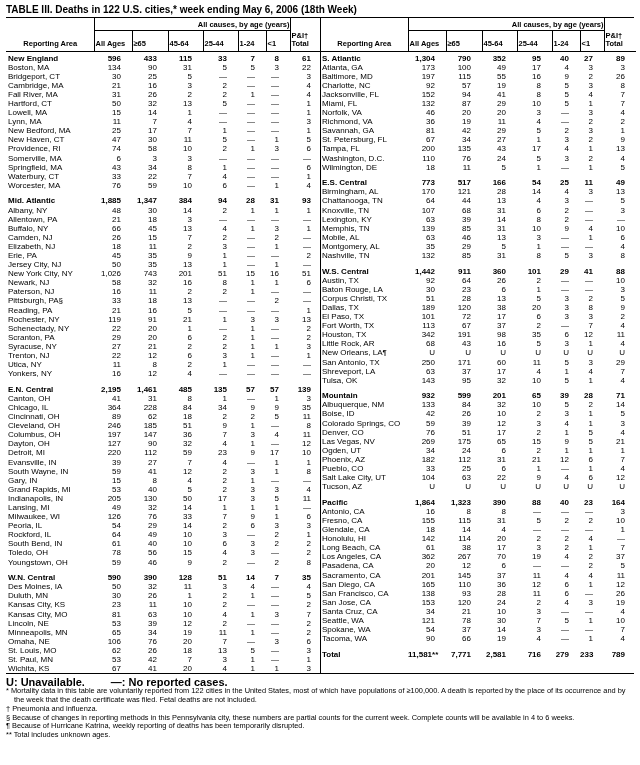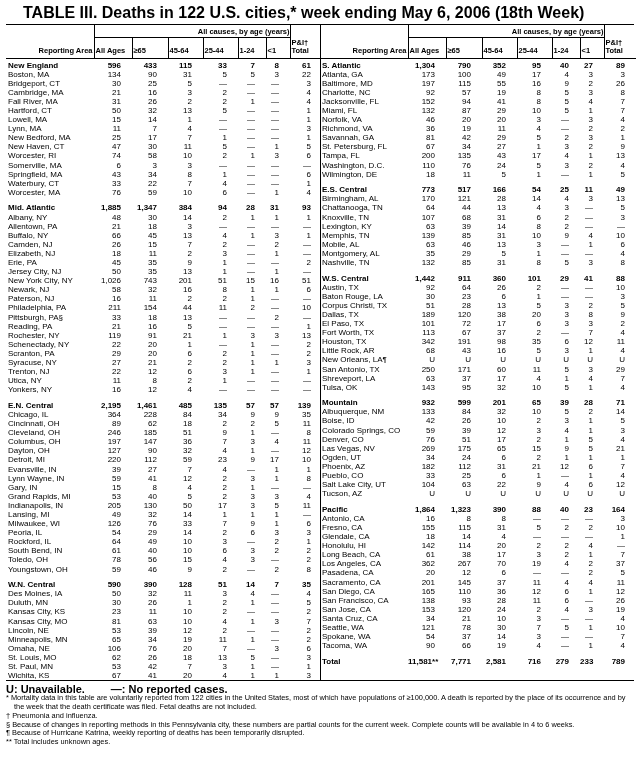--- a/index.html
+++ b/index.html
@@ -1,36 +1,36 @@
 <!DOCTYPE html>
 <html><head>
 <meta charset="utf-8">
 <style>
   html,body{margin:0;padding:0;background:#fff;color:#000;}
   body{width:640px;font-family:"Liberation Sans","DejaVu Sans",sans-serif;-webkit-font-smoothing:antialiased;}
   .page{padding:4px 6px 4px 6px;}
-  .title{font-size:16px;font-weight:bold;margin:0 0 2px 17px;letter-spacing:0;}
+  .title{font-size:10px;font-weight:bold;margin:0 0 2px 0;letter-spacing:0;}
   .tablewrap{display:flex;border-top:1.5px solid #000;border-bottom:1.5px solid #000;position:relative;}
   .tablewrap::after{content:"";position:absolute;left:50%;top:0;bottom:0;width:1px;background:#000;}
   .half{width:50%;}
   table.deaths{border-collapse:collapse;table-layout:fixed;width:100%;}
   col.c-ra{width:88px;}
   col.c-aa{width:38px;}
   col.c-65{width:36px;}
   col.c-45{width:35px;}
   col.c-25{width:35px;}
   col.c-124{width:28px;}
   col.c-u1{width:24px;}
   col.c-pi{width:32px;}
   th{font-weight:bold;font-size:7.5px;padding:0;vertical-align:bottom;}
   tr.h1 th{height:12px;}
   th.th-group{border-left:1px solid #000;border-bottom:1px solid #000;text-align:right;line-height:11px;vertical-align:middle;}
   th.th-pi-top{border-left:1px solid #000;}
   tr.h2 th{border-left:1px solid #000;border-bottom:1px solid #000;text-align:left;line-height:8.5px;padding:1px 1px 2px 1px;}
-  tr.h2 th.th-ra{border-left:none;text-align:right;padding-left:2px;}
+  tr.h2 th.th-ra{border-left:none;text-align:center;padding-left:2px;}
   td{font-size:8px;line-height:9.1px;padding:0;white-space:nowrap;overflow:hidden;}
   td.lbl{text-align:left;padding-left:2px;}
   td.num{text-align:right;padding-right:11px;}
   tr.bold td{font-weight:bold;}
   tr.first-body td{padding-top:2px;}
   tr.gap td{height:6.5px;line-height:6.5px;font-size:1px;}
   .legend{font-size:11px;margin-top:4px;line-height:9px;font-weight:bold;}
   .legend .nc{margin-left:26px;}
   .footnotes{margin-top:0;}
   .fn{font-size:7.4px;line-height:8.8px;padding-left:8px;text-indent:-8px;}
@@ -166,21 +166,21 @@
               <td class="lbl">New Haven, CT</td>
               <td class="num">47</td>
               <td class="num">30</td>
               <td class="num">11</td>
               <td class="num">5</td>
               <td class="num">—</td>
               <td class="num">1</td>
               <td class="num">5</td>
             </tr>
             <tr>
-              <td class="lbl">Worcester, RI</td>
+              <td class="lbl">Providence, RI</td>
               <td class="num">74</td>
               <td class="num">58</td>
               <td class="num">10</td>
               <td class="num">2</td>
               <td class="num">1</td>
               <td class="num">3</td>
               <td class="num">6</td>
             </tr>
             <tr>
               <td class="lbl">Somerville, MA</td>
@@ -329,30 +329,20 @@
               <td class="lbl">Paterson, NJ</td>
               <td class="num">16</td>
               <td class="num">11</td>
               <td class="num">2</td>
               <td class="num">2</td>
               <td class="num">1</td>
               <td class="num">—</td>
               <td class="num">—</td>
             </tr>
             <tr>
-              <td class="lbl">Philadelphia, PA</td>
-              <td class="num">211</td>
-              <td class="num">154</td>
-              <td class="num">44</td>
-              <td class="num">11</td>
-              <td class="num">2</td>
-              <td class="num">—</td>
-              <td class="num">10</td>
-            </tr>
-            <tr>
               <td class="lbl">Pittsburgh, PA§</td>
               <td class="num">33</td>
               <td class="num">18</td>
               <td class="num">13</td>
               <td class="num">—</td>
               <td class="num">—</td>
               <td class="num">2</td>
               <td class="num">—</td>
             </tr>
             <tr>
@@ -442,20 +432,30 @@
               <td class="lbl">E.N. Central</td>
               <td class="num">2,195</td>
               <td class="num">1,461</td>
               <td class="num">485</td>
               <td class="num">135</td>
               <td class="num">57</td>
               <td class="num">57</td>
               <td class="num">139</td>
             </tr>
             <tr>
+              <td class="lbl">Canton, OH</td>
+              <td class="num">41</td>
+              <td class="num">31</td>
+              <td class="num">8</td>
+              <td class="num">1</td>
+              <td class="num">—</td>
+              <td class="num">1</td>
+              <td class="num">3</td>
+            </tr>
+            <tr>
               <td class="lbl">Chicago, IL</td>
               <td class="num">364</td>
               <td class="num">228</td>
               <td class="num">84</td>
               <td class="num">34</td>
               <td class="num">9</td>
               <td class="num">9</td>
               <td class="num">35</td>
             </tr>
             <tr>
@@ -512,21 +512,21 @@
               <td class="lbl">Evansville, IN</td>
               <td class="num">39</td>
               <td class="num">27</td>
               <td class="num">7</td>
               <td class="num">4</td>
               <td class="num">—</td>
               <td class="num">1</td>
               <td class="num">1</td>
             </tr>
             <tr>
-              <td class="lbl">Lynn Wayne, IN</td>
+              <td class="lbl">South Wayne, IN</td>
               <td class="num">59</td>
               <td class="num">41</td>
               <td class="num">12</td>
               <td class="num">2</td>
               <td class="num">3</td>
               <td class="num">1</td>
               <td class="num">8</td>
             </tr>
             <tr>
               <td class="lbl">Gary, IN</td>

